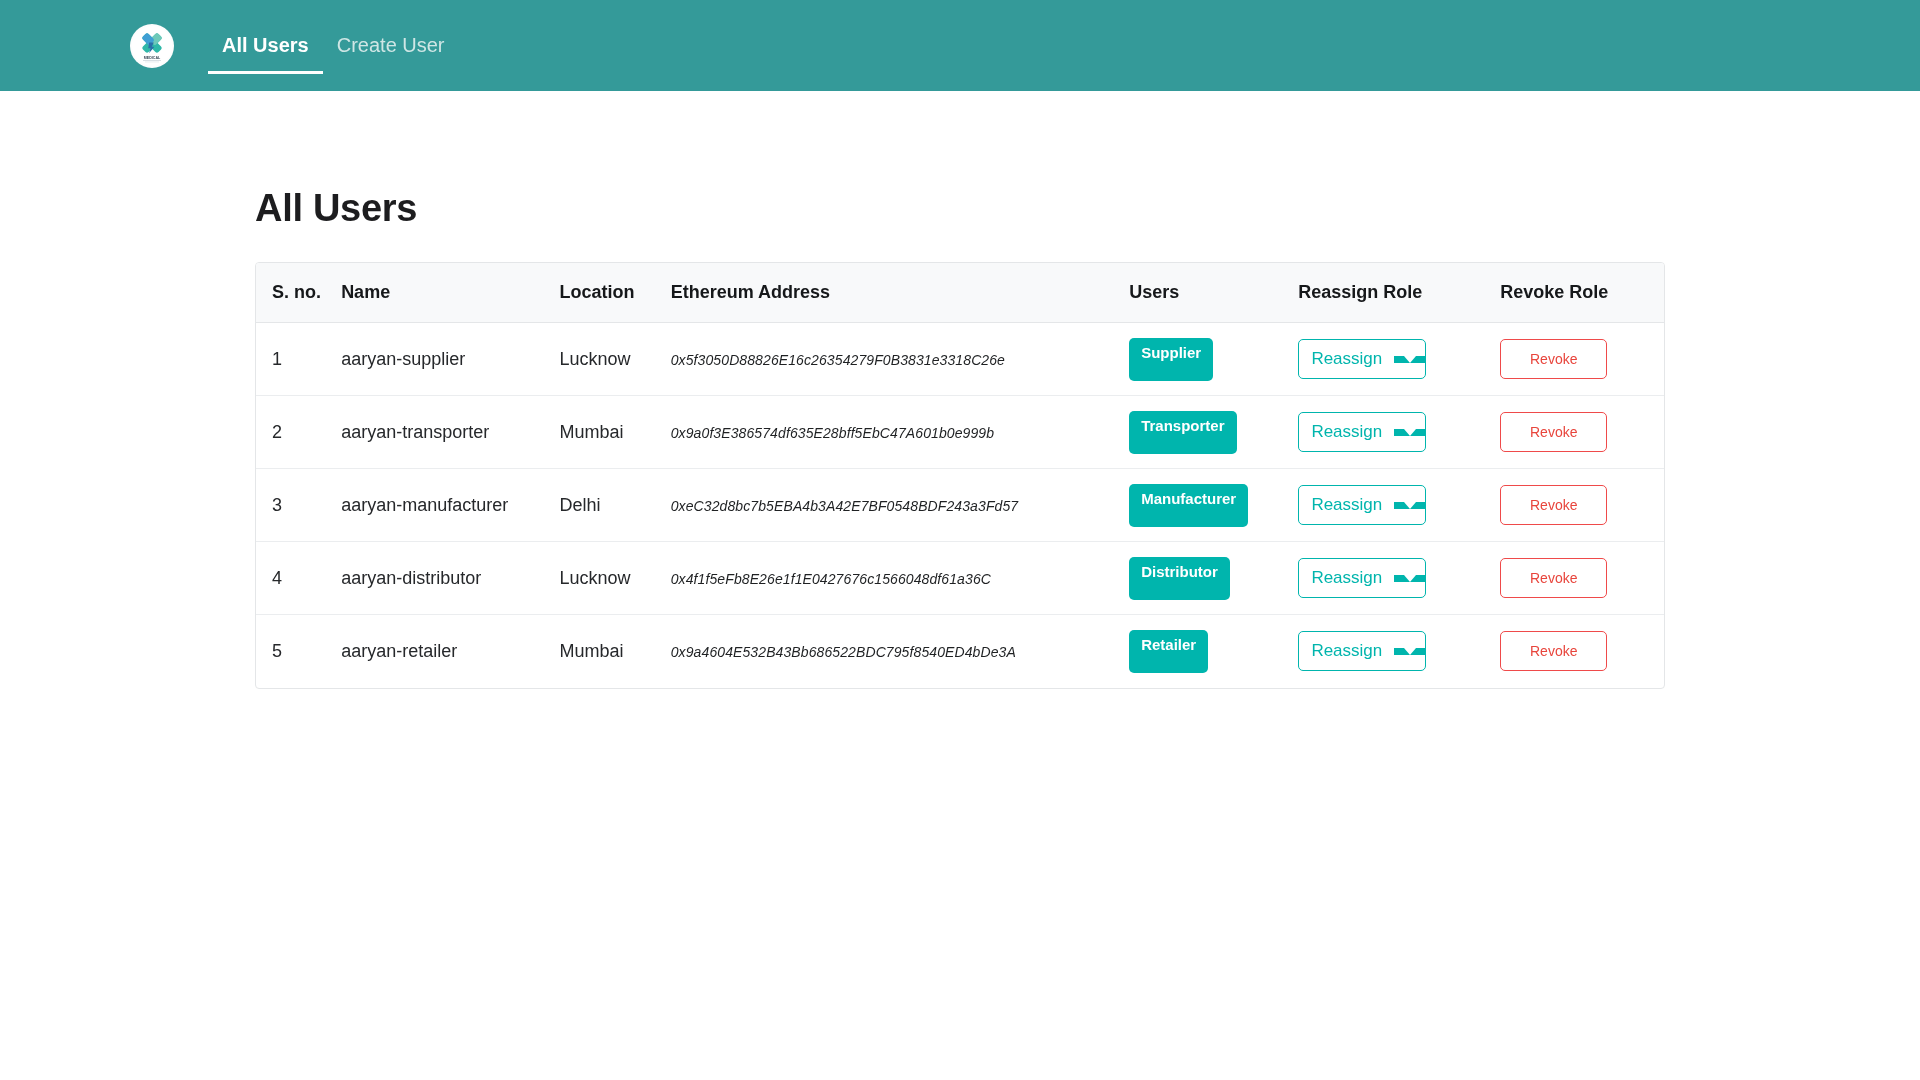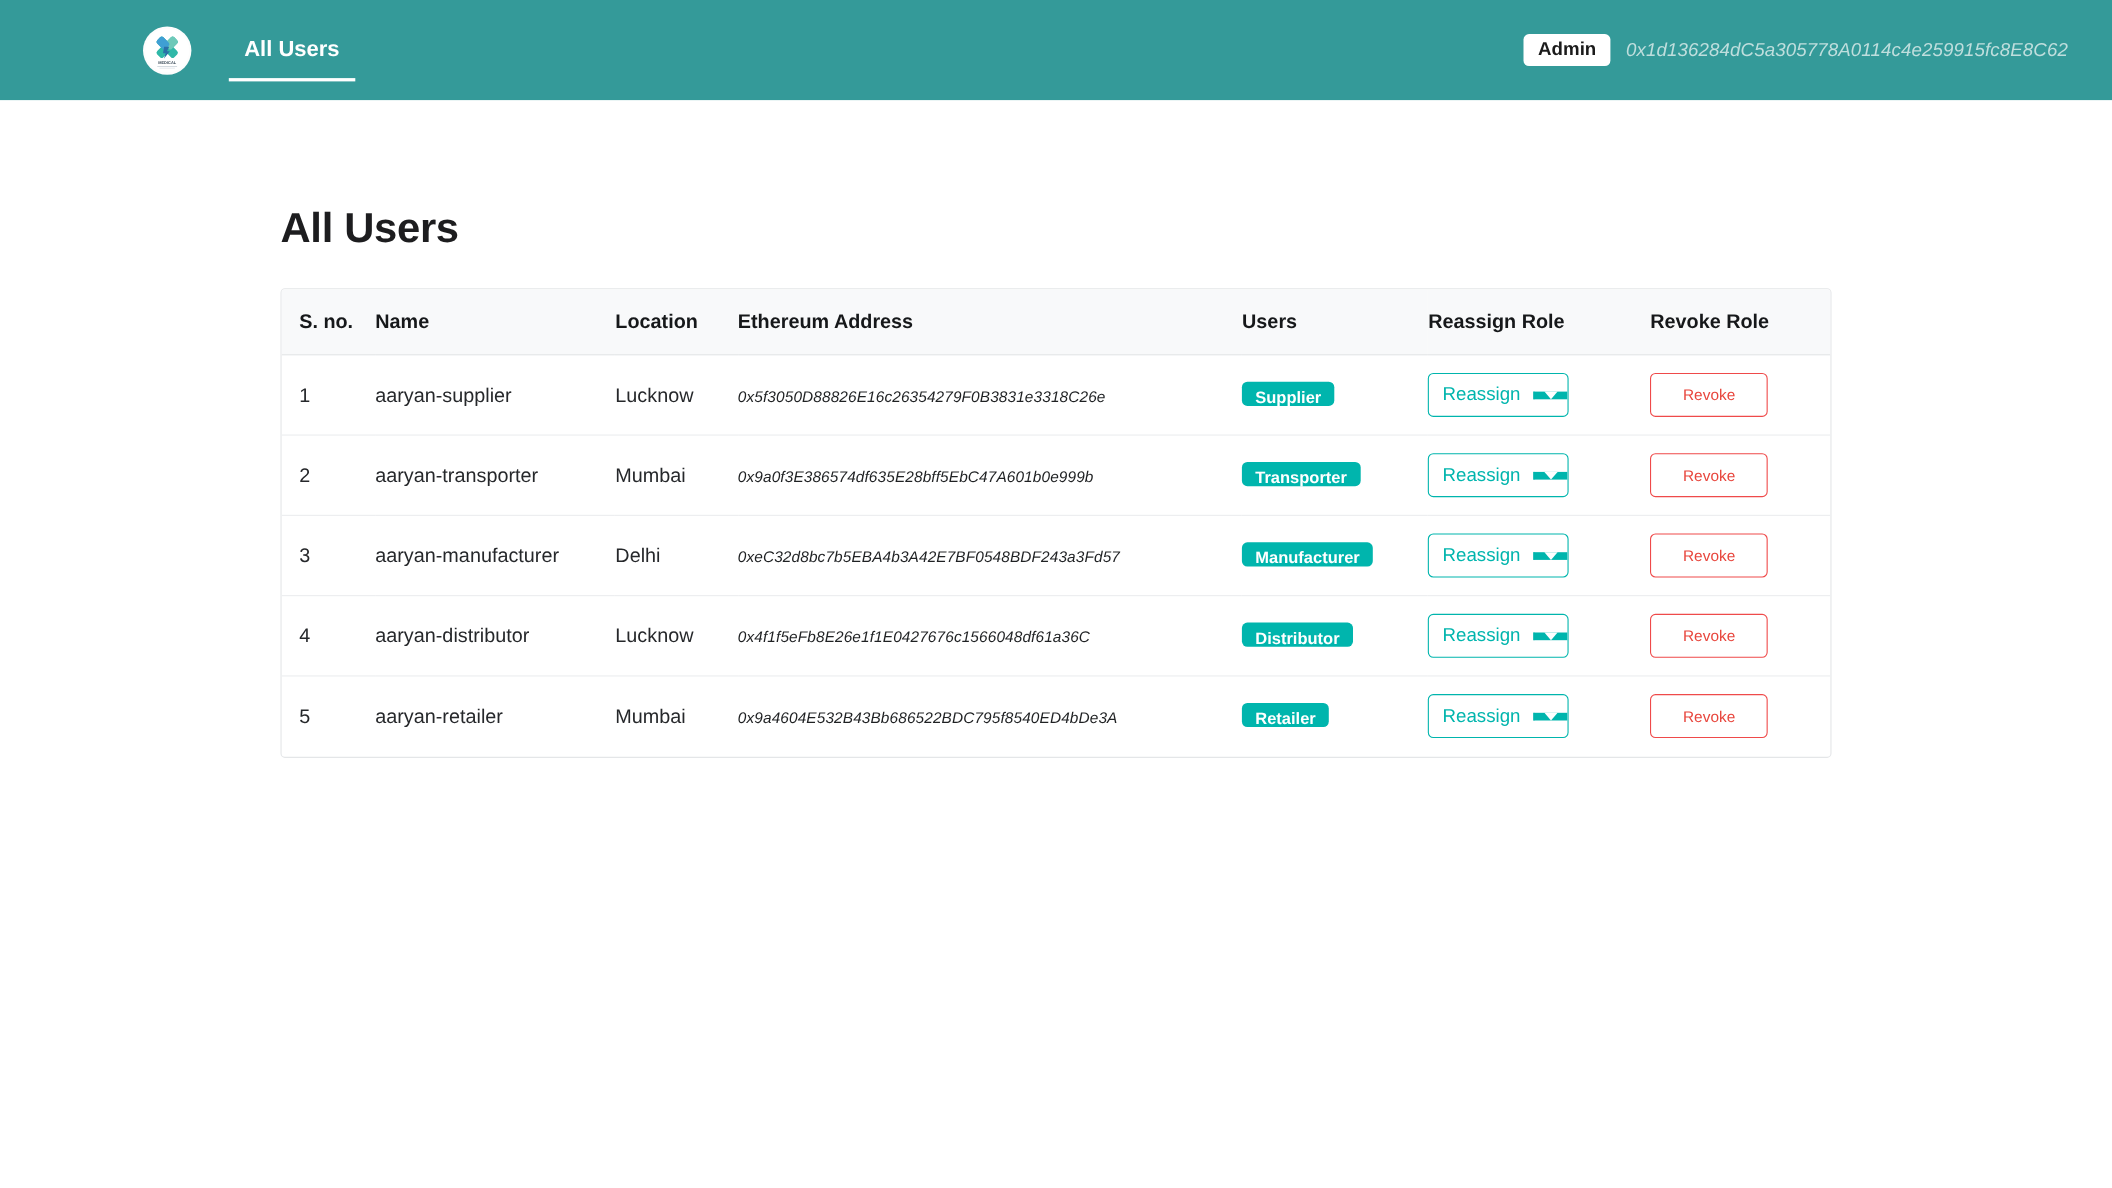--- a/index.html
+++ b/index.html
@@ -151,21 +151,21 @@
     white-space: nowrap;
   }
 
   .role-badge {
     display: inline-block;
     background: #00b5ad;
     color: #ffffff;
     font-size: 15px;
     font-weight: bold;
     border-radius: 5px;
-    padding: 7px 12px 0;
+    padding: 7px 12px 21px;
     line-height: 1;
     white-space: nowrap;
   }
 
   
   .split-btn {
     display: inline-flex;
     align-items: center;
     border-radius: 5px;
     overflow: hidden;
@@ -232,26 +232,23 @@
       </g>
       <path d="M17.2 16.5 h4.6 l-2.0 4.2 h2.6 l-5.4 6.6 1.6 -5.0 h-2.4 z" fill="#2b6fa8"></path>
       <text x="20" y="32.6" font-family="'Liberation Sans', sans-serif" font-size="3.6" font-weight="bold" fill="#3a4a58" text-anchor="middle">MEDICAL</text>
       <rect x="11" y="34.1" width="18" height="0.8" fill="#cfd6dc"></rect>
       <rect x="13" y="35.6" width="14" height="0.7" fill="#dde3e8"></rect>
     </svg>
   </div>
 
   <div class="nav-links">
     <a class="nav-link active" href="#">All Users</a>
+    <a class="nav-link" href="#">Create User</a>
   </div>
 
-  <div class="nav-right">
-    <span class="admin-badge">Admin</span>
-    <span class="admin-address">0x1d136284dC5a305778A0114c4e259915fc8E8C62</span>
-  </div>
 </div>
 
 <div class="page">
   <div class="page-inner">
 
     <h1 class="page-title">All Users</h1>
 
     <div class="table-wrap">
       <table class="users">
         <thead>

